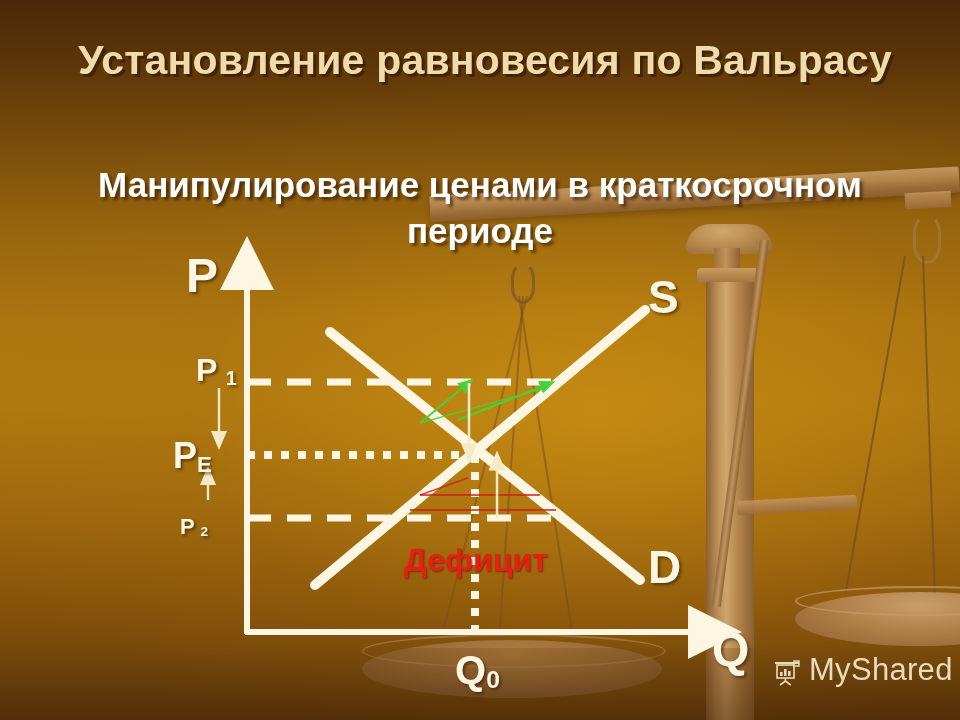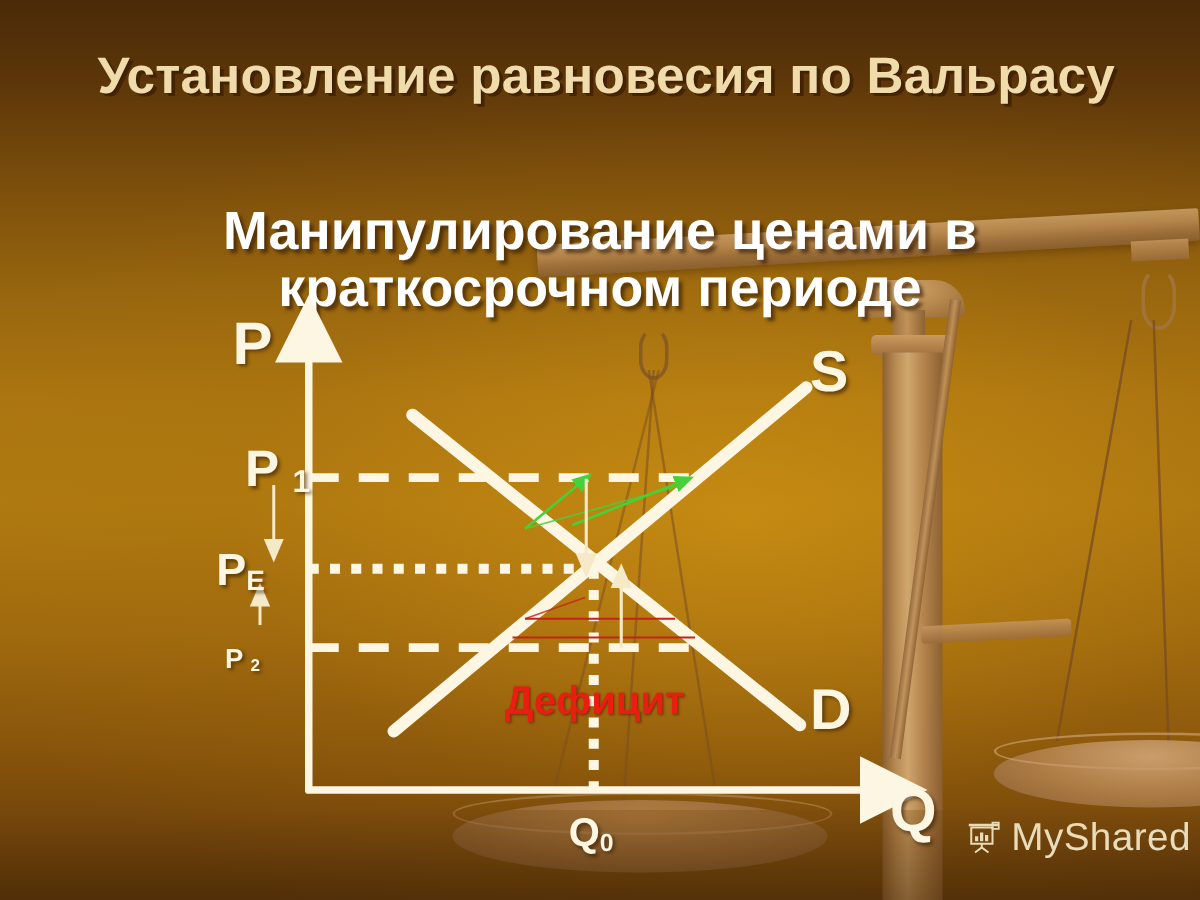--- a/index.html
+++ b/index.html
@@ -115,39 +115,39 @@
     position:absolute;left:60px;top:32px;width:850px;
     text-align:center;
     font-size:41px;line-height:56px;font-weight:bold;
     color:#efdcaa;
     text-shadow:3px 3px 0 rgba(60,30,4,.75), 1px 1px 0 rgba(60,30,4,.6);
     letter-spacing:.2px;
   }
   .subtitle{
     position:absolute;left:30px;top:162px;width:900px;
     text-align:center;
-    font-size:43px;line-height:46px;font-weight:bold;
+    font-size:35px;line-height:46px;font-weight:bold;
     color:#ffffff;
     text-shadow:3px 3px 3px rgba(50,26,4,.65);
   }
 
   
   .chart{position:absolute;left:0;top:0;width:960px;height:720px;}
   .axlabel{
     position:absolute;color:#fdf6e3;font-weight:bold;
     text-shadow:2px 2px 3px rgba(50,26,4,.6);
     white-space:nowrap;
   }
   .axlabel .sub{font-size:.62em;vertical-align:-.18em;}
   .lbl-P{left:186px;top:248px;font-size:48px;}
   .lbl-Q{left:712px;top:622px;font-size:48px;}
   .lbl-S{left:648px;top:270px;font-size:46px;}
   .lbl-D{left:648px;top:540px;font-size:46px;}
-  .lbl-Q0{left:455px;top:648px;font-size:32px;}
-  .lbl-P1{left:196px;top:352px;font-size:41px;}
+  .lbl-Q0{left:455px;top:648px;font-size:40px;}
+  .lbl-P1{left:196px;top:352px;font-size:32px;}
   .lbl-PE{left:173px;top:435px;font-size:36px;}
   .lbl-P2{left:180px;top:514px;font-size:22px;}
 
   .tag-surplus{
     position:absolute;left:389px;top:337px;font-size:25px;font-weight:bold;
     color:#28e024;text-shadow:1px 1px 2px rgba(20,60,10,.6);
   }
   .tag-deficit{
     position:absolute;left:404px;top:542px;font-size:32px;font-weight:bold;
     color:#e81f10;text-shadow:1px 1px 2px rgba(70,10,4,.55);
@@ -250,21 +250,21 @@
   <div class="axlabel lbl-PE">
     <span>P</span><span class="sub">E</span>
   </div>
   <div class="axlabel lbl-P2">
     <span>P</span>
     <span class="sub">2</span>
   </div>
 
   <div class="tag-deficit">Дефицит</div>
 
-  <div style="position:absolute;left:772px;top:652px;display:flex;align-items:center;gap:7px;">
+  <div style="position:absolute;left:772px;top:652px;display:flex;align-items:flex-end;gap:7px;">
     <svg width="30" height="30" viewBox="0 0 30 30">
       <path d="M3 4 h24 v2 h-24 z" fill="#e8dcb8"></path>
       <path d="M22 3 h5 v5 h-5 z" fill="none" stroke="#e8dcb8" stroke-width="1.4"></path>
       <rect x="5" y="7" width="17" height="13" fill="none" stroke="#e8dcb8" stroke-width="1.6"></rect>
       <rect x="8" y="14" width="2.6" height="4" fill="#e8dcb8"></rect>
       <rect x="12" y="11" width="2.6" height="7" fill="#e8dcb8"></rect>
       <rect x="16" y="13" width="2.6" height="5" fill="#e8dcb8"></rect>
       <path d="M13.4 20 v3" stroke="#e8dcb8" stroke-width="1.6"></path>
       <path d="M8 27 l5.4 -4 l5.4 4" fill="none" stroke="#e8dcb8" stroke-width="1.6"></path>
     </svg>

